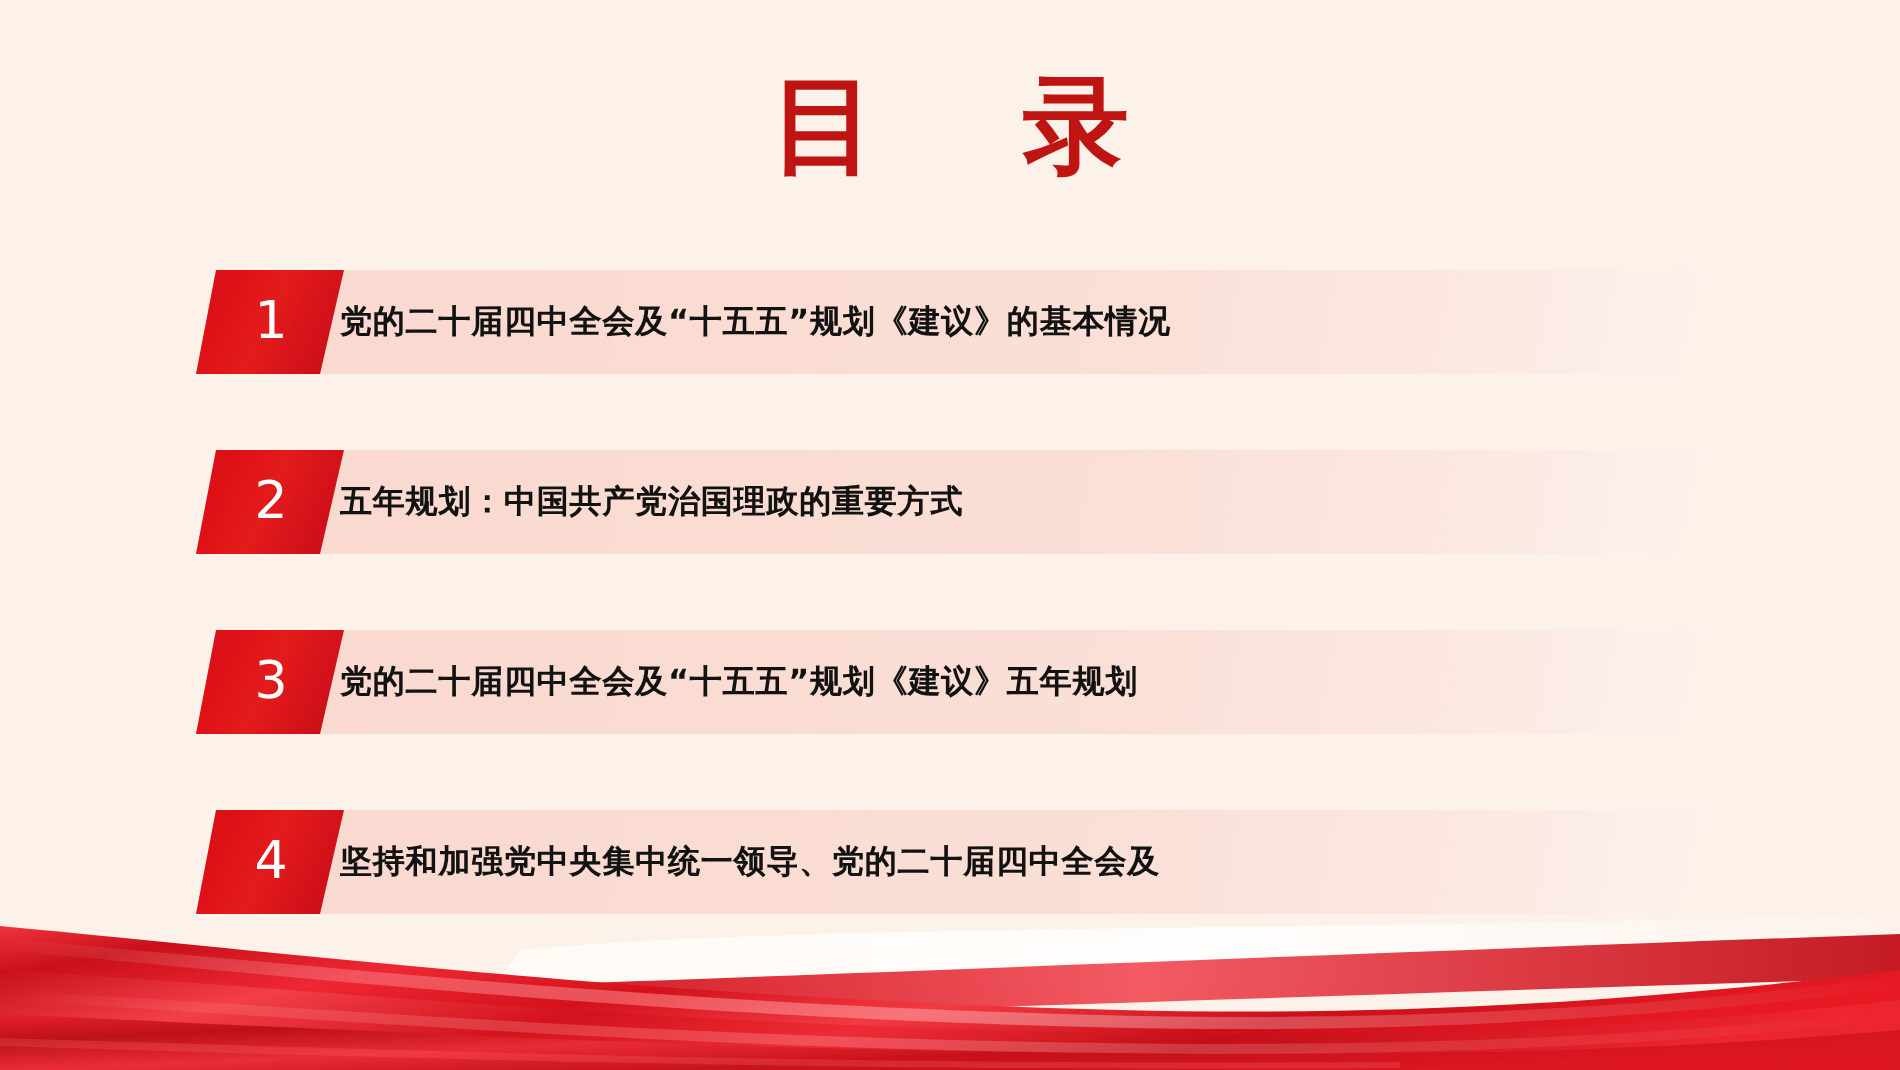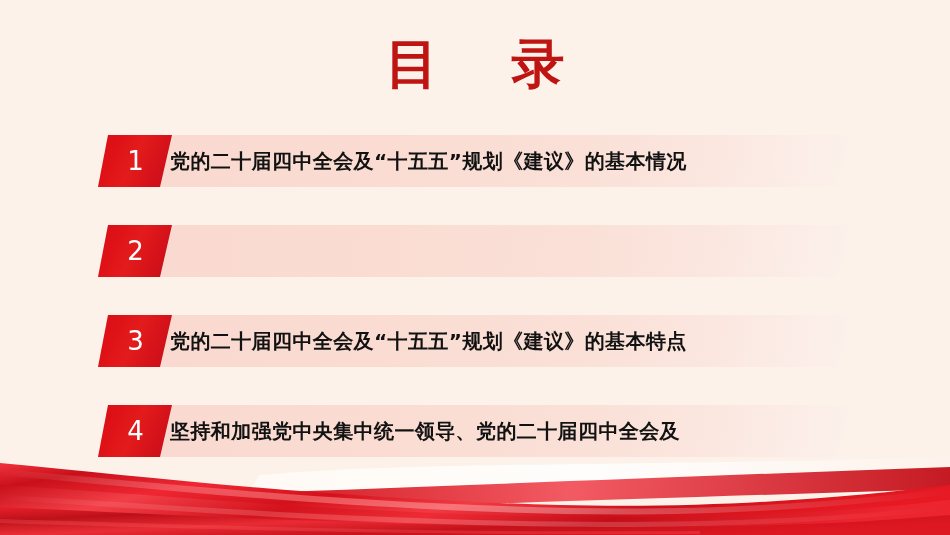--- a/index.html
+++ b/index.html
@@ -64,21 +64,21 @@
     font-size:26px;
     font-weight:normal;
     font-family:"DejaVu Sans","Liberation Sans",sans-serif;
     padding-left:1px;
   }
   .toc-text {
     position:absolute;
     top:0; left:72px;
     height:52px;
     display:flex; align-items:center;
-    font-size:20px;
+    font-size:16px;
     font-weight:bold;
     color:#121212;
     letter-spacing:0.4px;
     white-space:nowrap;
     font-family:"DejaVu Sans","Liberation Sans",sans-serif;
   }
 
   
   #ribbon {
     position:absolute;
@@ -99,27 +99,28 @@
     <div class="toc-body"></div>
     <div class="toc-badge"></div>
     <div class="toc-num">1</div>
     <div class="toc-text">党的二十届四中全会及“十五五”规划《建议》的基本情况</div>
   </div>
 
   <div class="toc-row" style="top:225px;">
     <div class="toc-body"></div>
     <div class="toc-badge"></div>
     <div class="toc-num">2</div>
+    <div class="toc-text">五年规划：中国共产党治国理政的重要方式</div>
   </div>
 
   <div class="toc-row" style="top:315px;">
     <div class="toc-body"></div>
     <div class="toc-badge"></div>
     <div class="toc-num">3</div>
-    <div class="toc-text">党的二十届四中全会及“十五五”规划《建议》的基本特点</div>
+    <div class="toc-text">党的二十届四中全会及“十五五”规划《建议》五年规划</div>
   </div>
 
   <div class="toc-row" style="top:405px;">
     <div class="toc-body"></div>
     <div class="toc-badge"></div>
     <div class="toc-num">4</div>
     <div class="toc-text">坚持和加强党中央集中统一领导、党的二十届四中全会及</div>
   </div>
 
   <div id="ribbon">

